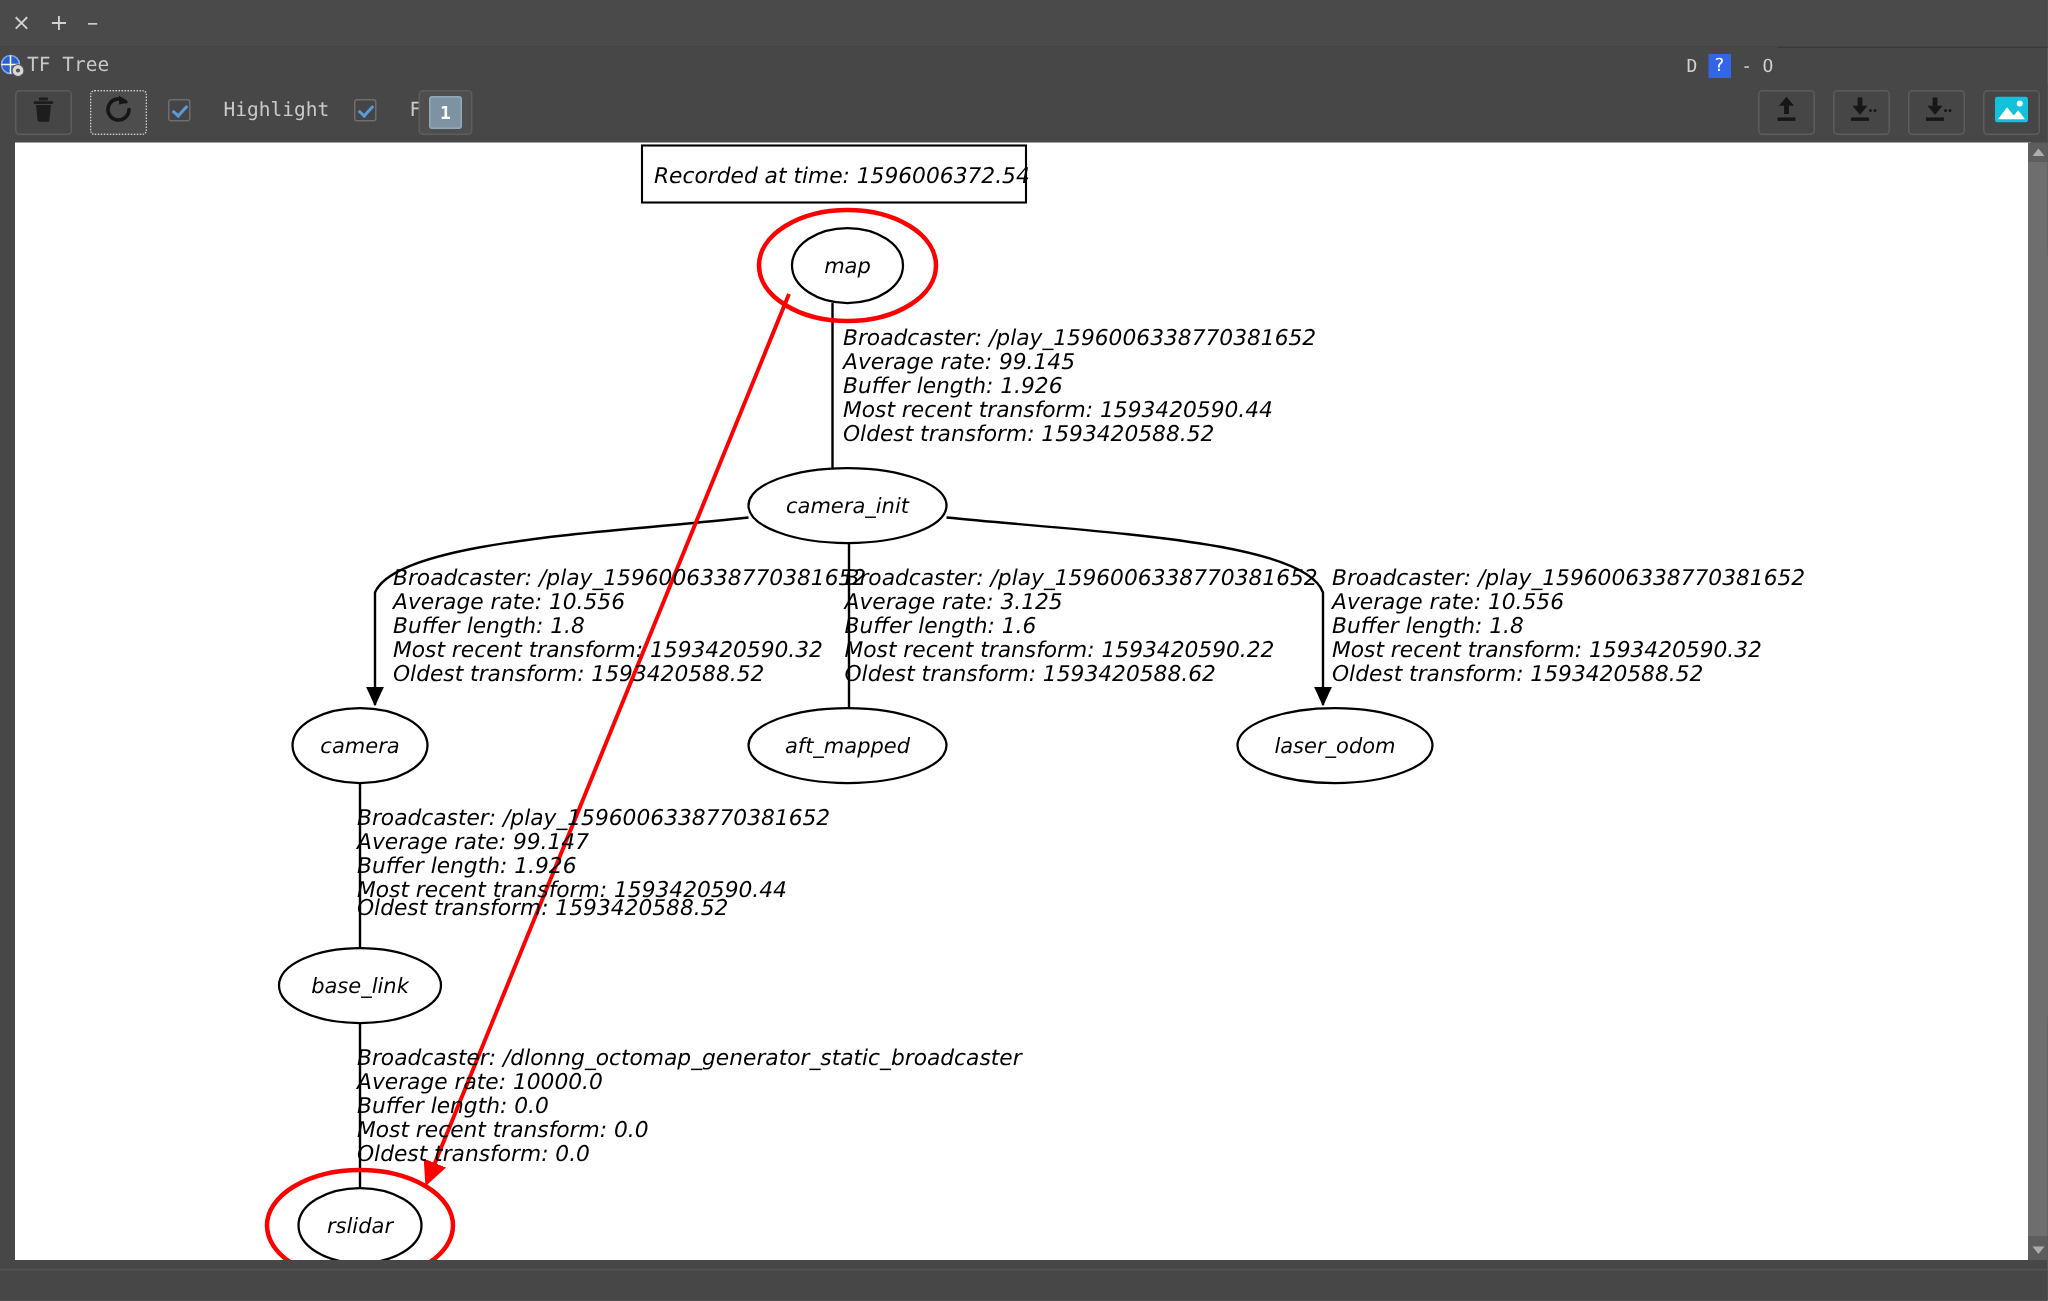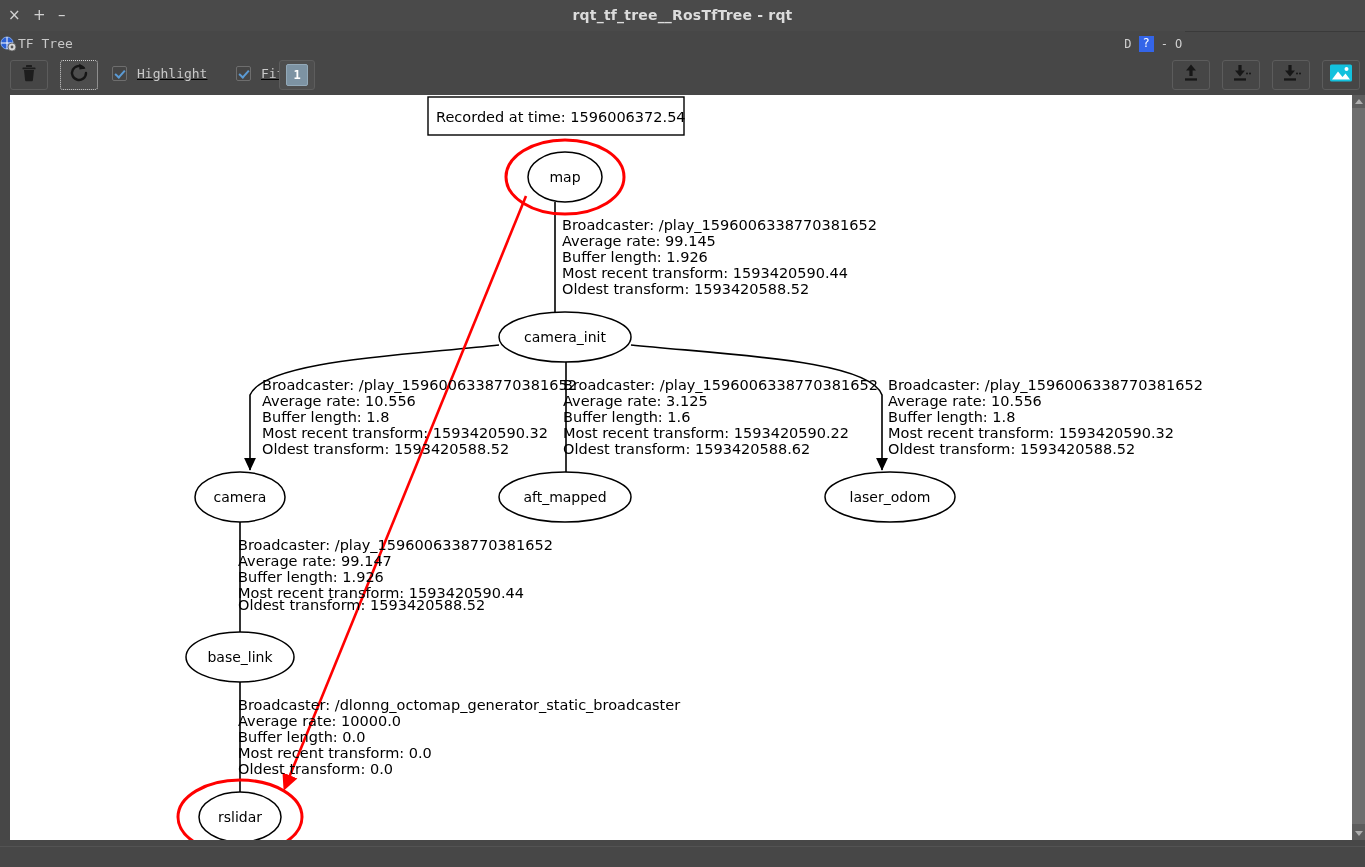--- a/index.html
+++ b/index.html
@@ -127,24 +127,23 @@
   }
   .tb-btn.focus {
     border: 1px dotted #cfcfcf;
     background: #4d4d4d;
   }
   .cb {
     position: absolute;
     top: 10px;
     display: flex;
     align-items: center;
-    gap: 10px;
+    gap: 22px;
     cursor: pointer;
     user-select: none;
-    text-decoration: underline;
   }
   .cb-box {
     width: 15px; height: 15px;
     border: 1px solid #6e6e6e;
     background: #454545;
     border-radius: 2px;
     position: relative;
     box-sizing: border-box;
   }
   .cb-box::after {
@@ -201,20 +200,21 @@
     cursor: pointer;
   }
 
   
   .canvas-frame {
     position: absolute;
     left: 10px; top: 95px;
     width: 1344px; height: 745px;
     background: #ffffff;
     overflow: hidden;
+    font-style: italic;
   }
   .graph-svg {
     position: absolute;
     left: 0; top: 0;
   }
   .node-label {
     font-family: "DejaVu Sans", sans-serif;
     font-size: 14px;
     fill: #000000;
     text-anchor: middle;
@@ -274,21 +274,20 @@
 </style>
 </head>
 <body>
 
 <div id="app">
 
   <div class="titlebar">
     <span class="wctrl wctrl-close">×</span>
     <span class="wctrl wctrl-max">+</span>
     <span class="wctrl wctrl-min">–</span>
-    <div class="titlebar-title">rqt_tf_tree__RosTfTree - rqt</div>
   </div>
 
   <div class="panelbar">
     <span class="panel-icon">
       <svg width="17" height="17" viewBox="0 0 17 17">
         <circle cx="7" cy="8" r="6" fill="#2a5fd4"></circle>
         <circle cx="7" cy="8" r="6" fill="none" stroke="#7ea8f0" stroke-width="1"></circle>
         <path d="M1 8 h12 M7 2 v12" stroke="#ffffff" stroke-width="1" fill="none"></path>
         <circle cx="12" cy="12" r="4" fill="#d8d8d8" stroke="#555" stroke-width="0.8"></circle>
         <circle cx="12" cy="12" r="1.4" fill="#555"></circle>

